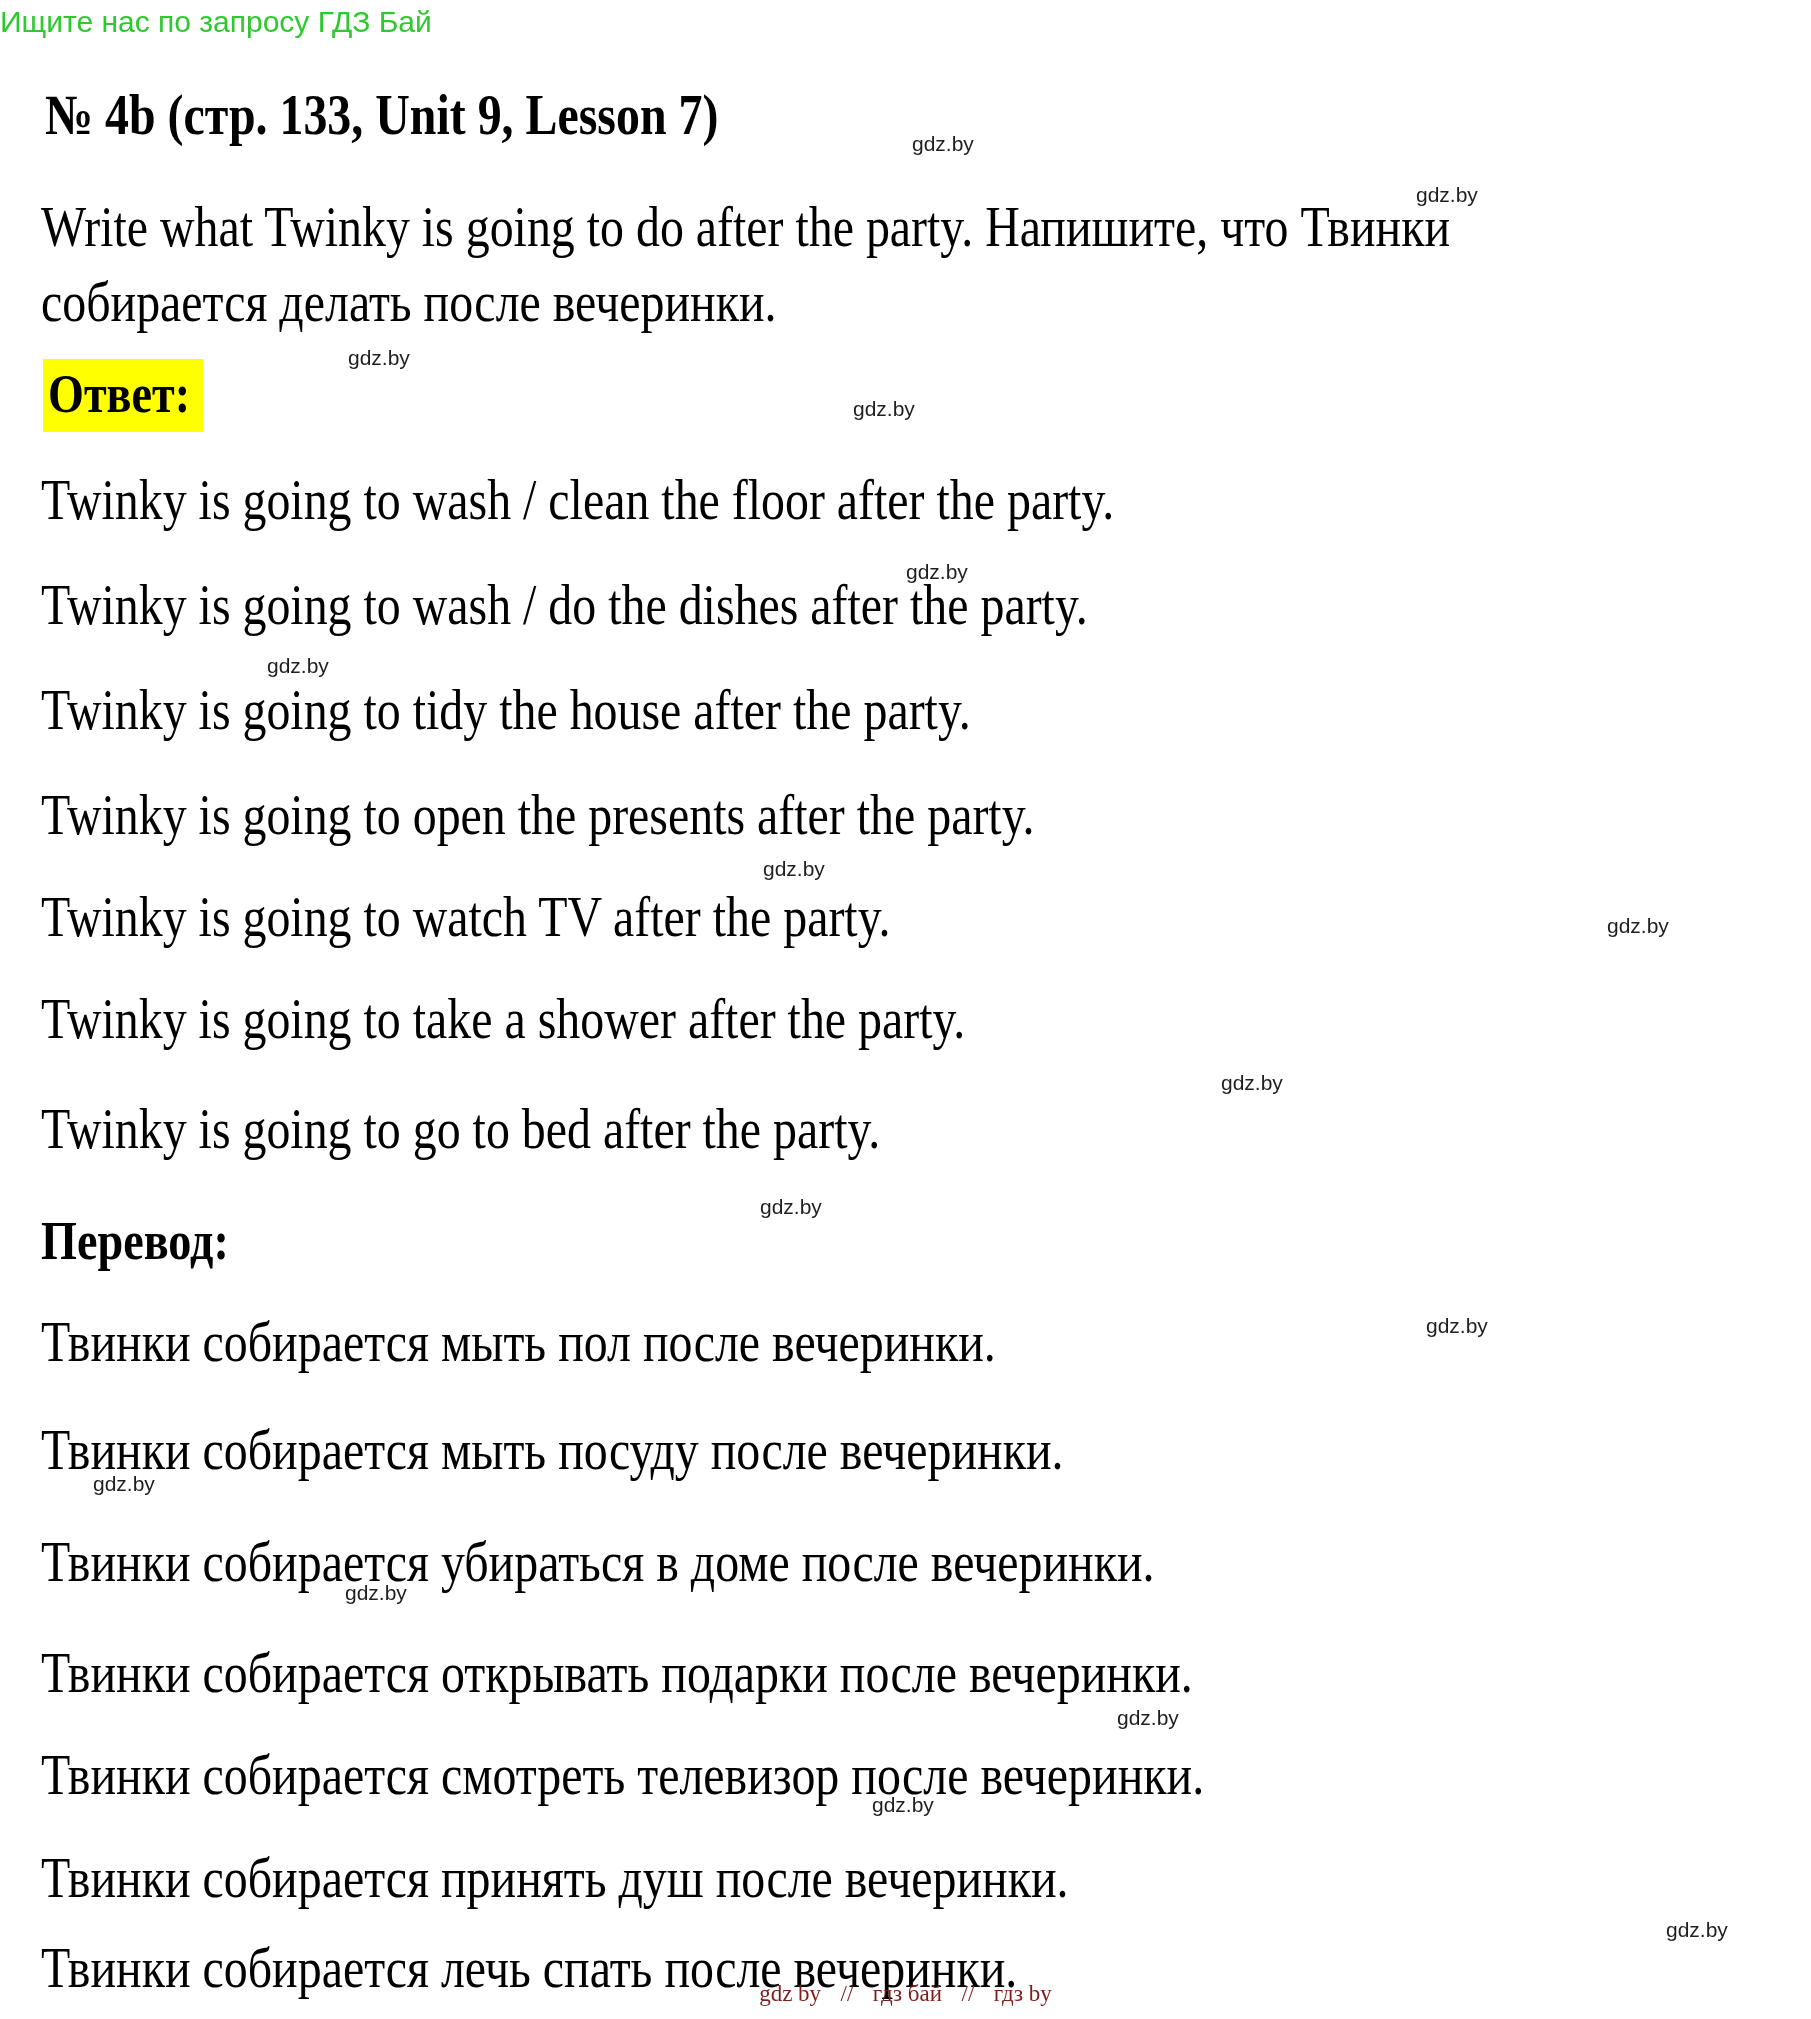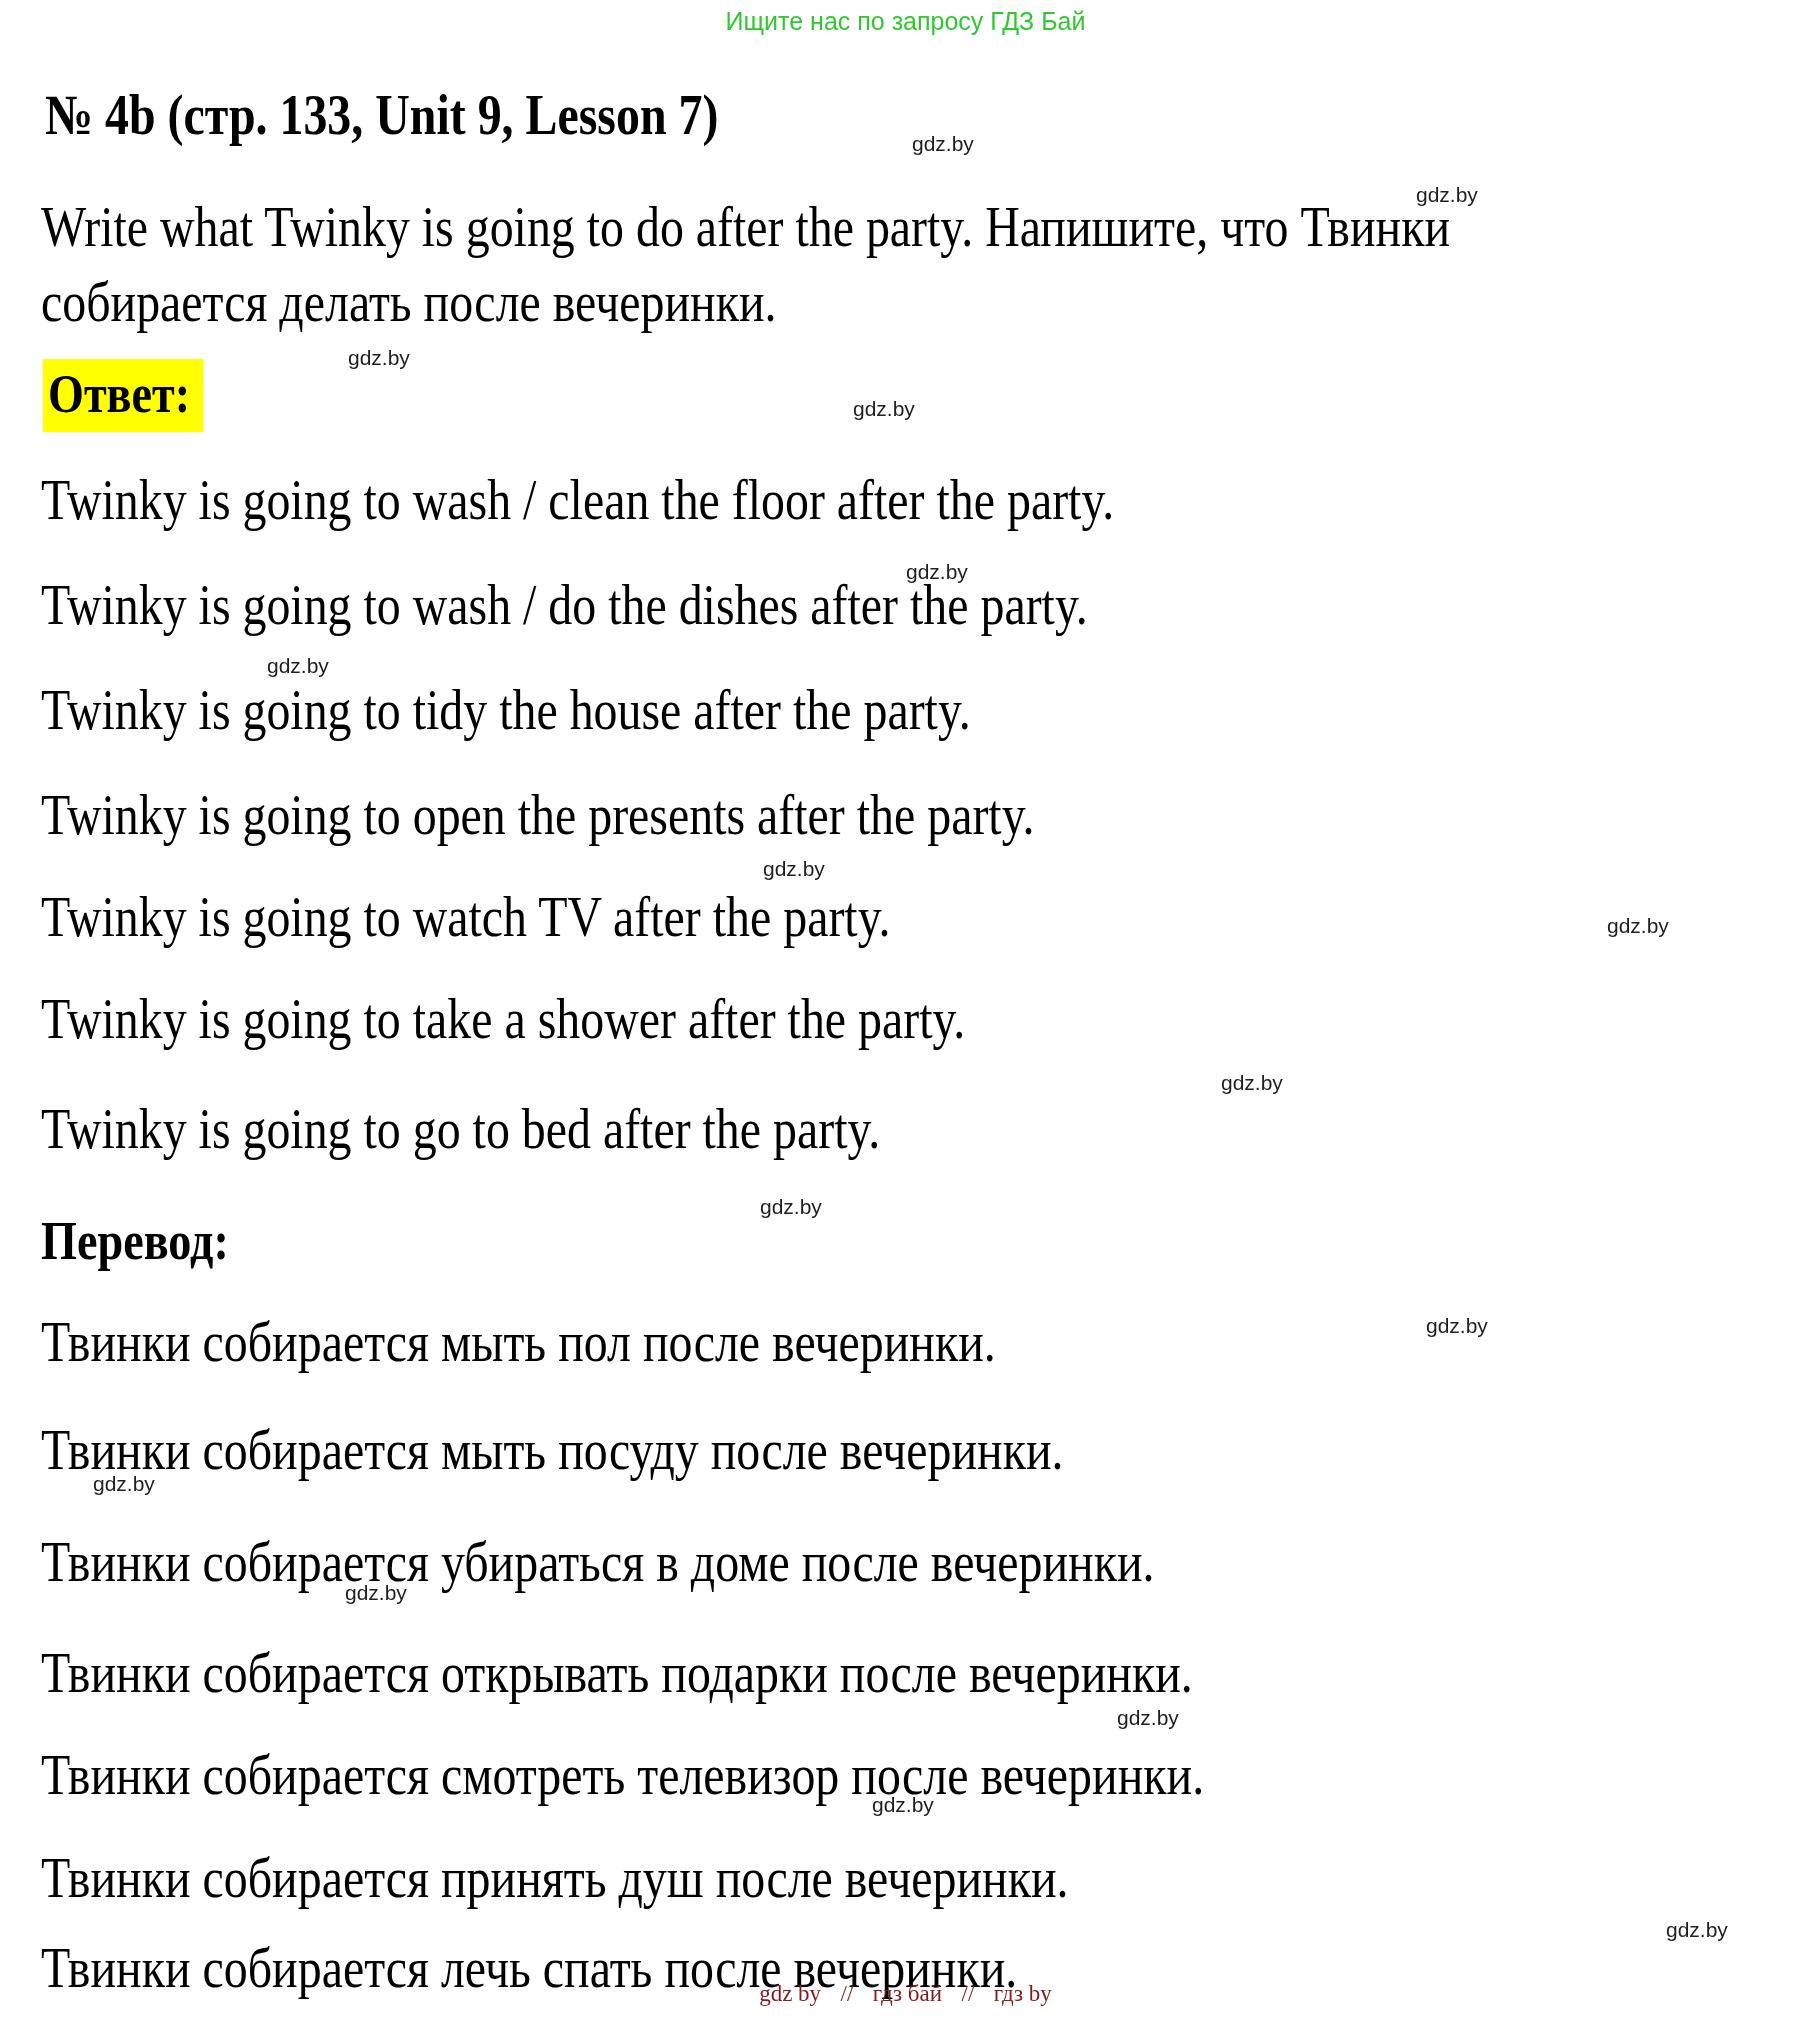--- a/index.html
+++ b/index.html
@@ -16,23 +16,23 @@
   .cond {
     transform: scaleX(0.84);
     transform-origin: 0 0;
     white-space: nowrap;
   }
   .promo {
     position: absolute;
     top: 0;
     left: 0;
     width: 100%;
-    text-align: center;
+    text-align: left;
     font-family: "Liberation Sans", "DejaVu Sans", sans-serif;
-    font-size: 25px;
+    font-size: 30px;
     line-height: 43px;
     color: #2fc92f;
   }
   .title {
     position: absolute;
     left: 45px;
     top: 82px;
     margin: 0;
     font-size: 57px;
     font-weight: bold;

